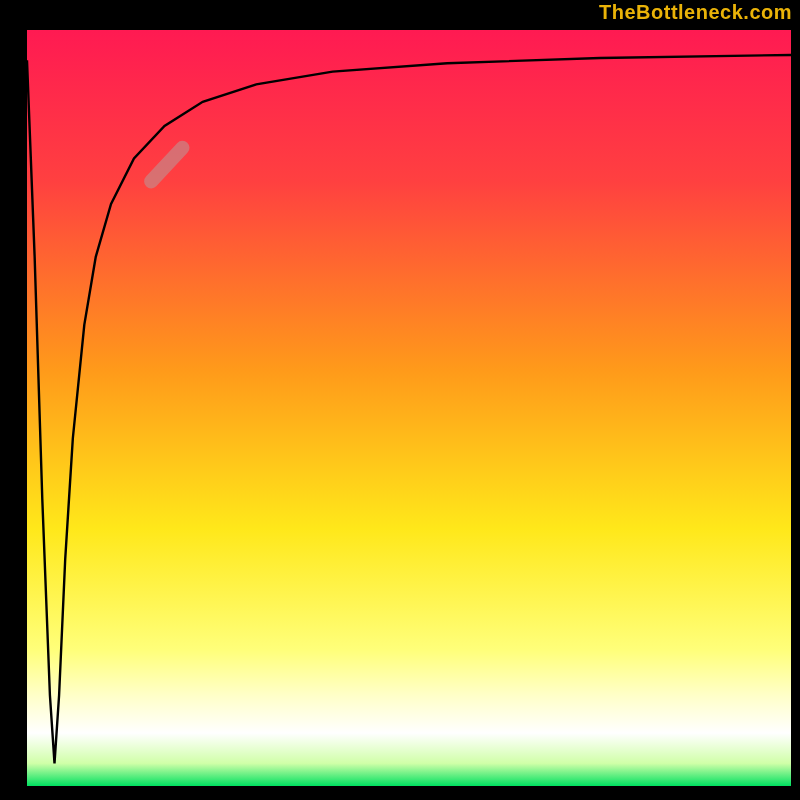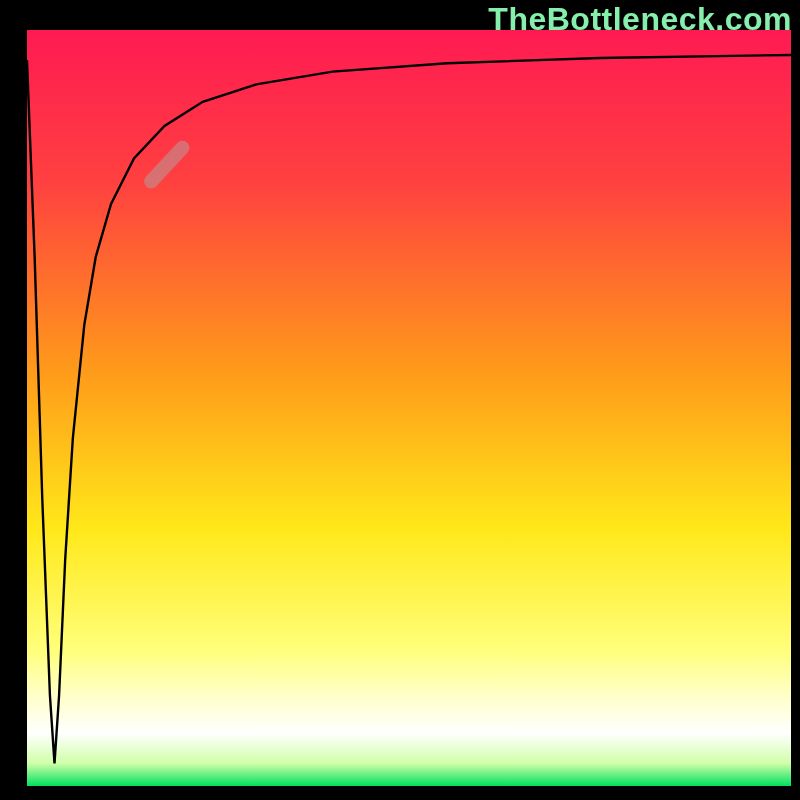--- a/index.html
+++ b/index.html
@@ -13,23 +13,23 @@
   .container {
     position: relative;
     width: 800px;
     height: 800px;
   }
   .watermark {
     position: absolute;
     top: 1px;
     right: 8px;
     font-family: Arial, Helvetica, sans-serif;
-    font-size: 32px;
+    font-size: 20px;
     font-weight: 600;
-    color: #86efac;
+    color: #eab308;
     letter-spacing: 0.5px;
   }
   svg {
     position: absolute;
     top: 0;
     left: 0;
   }
 </style>
 </head>
 <body>

